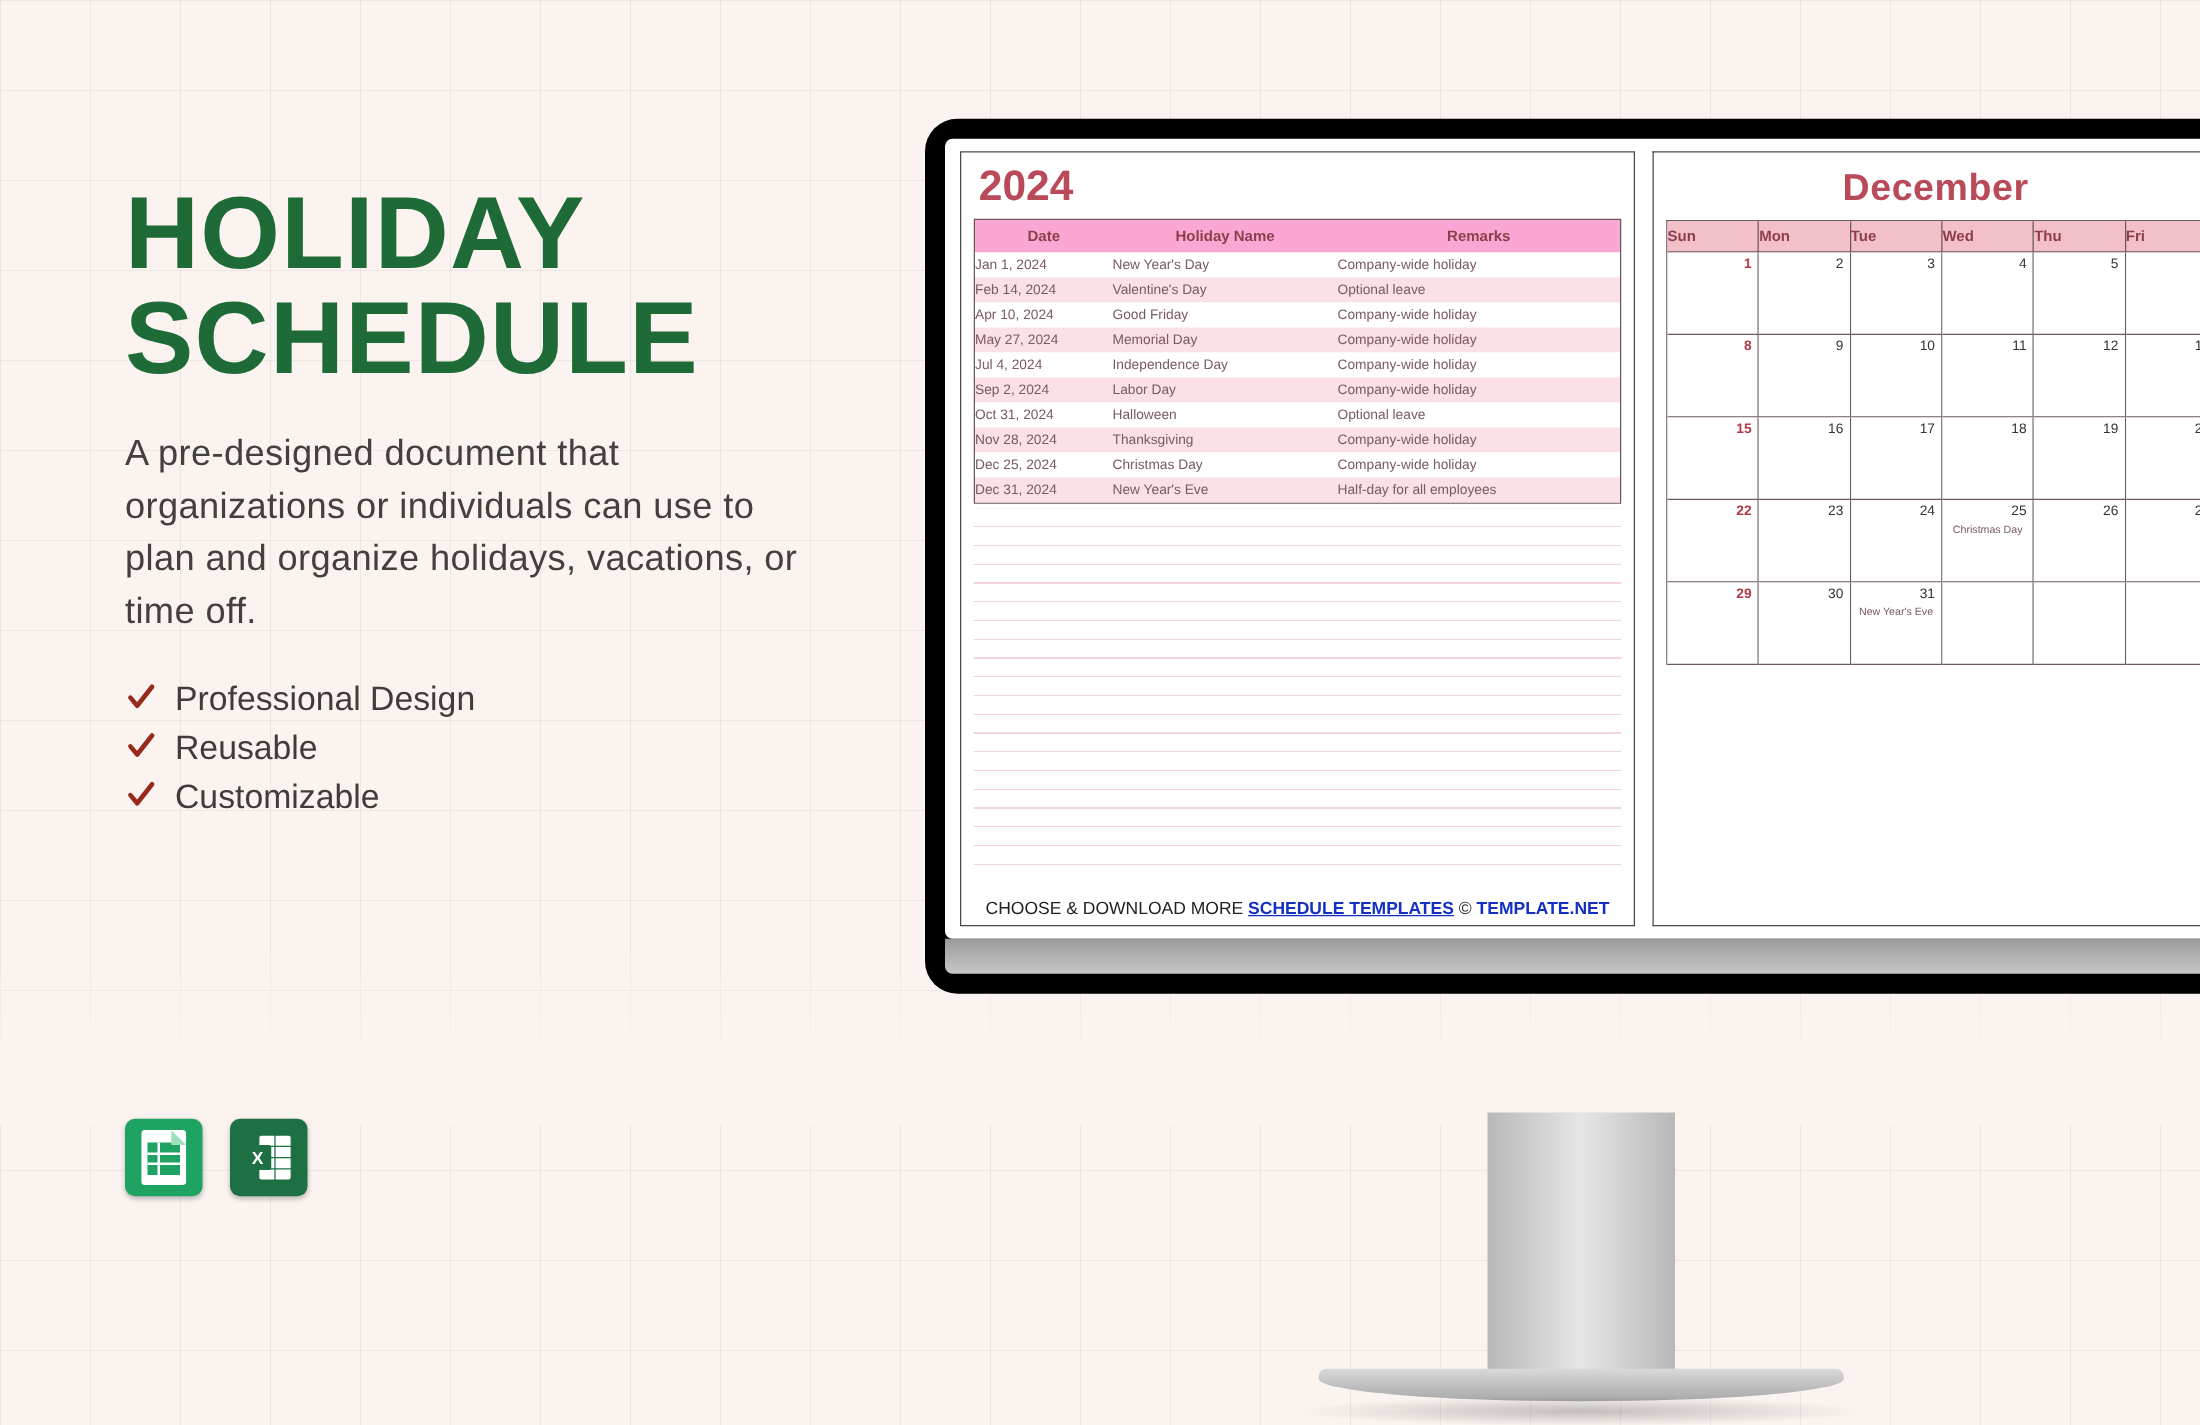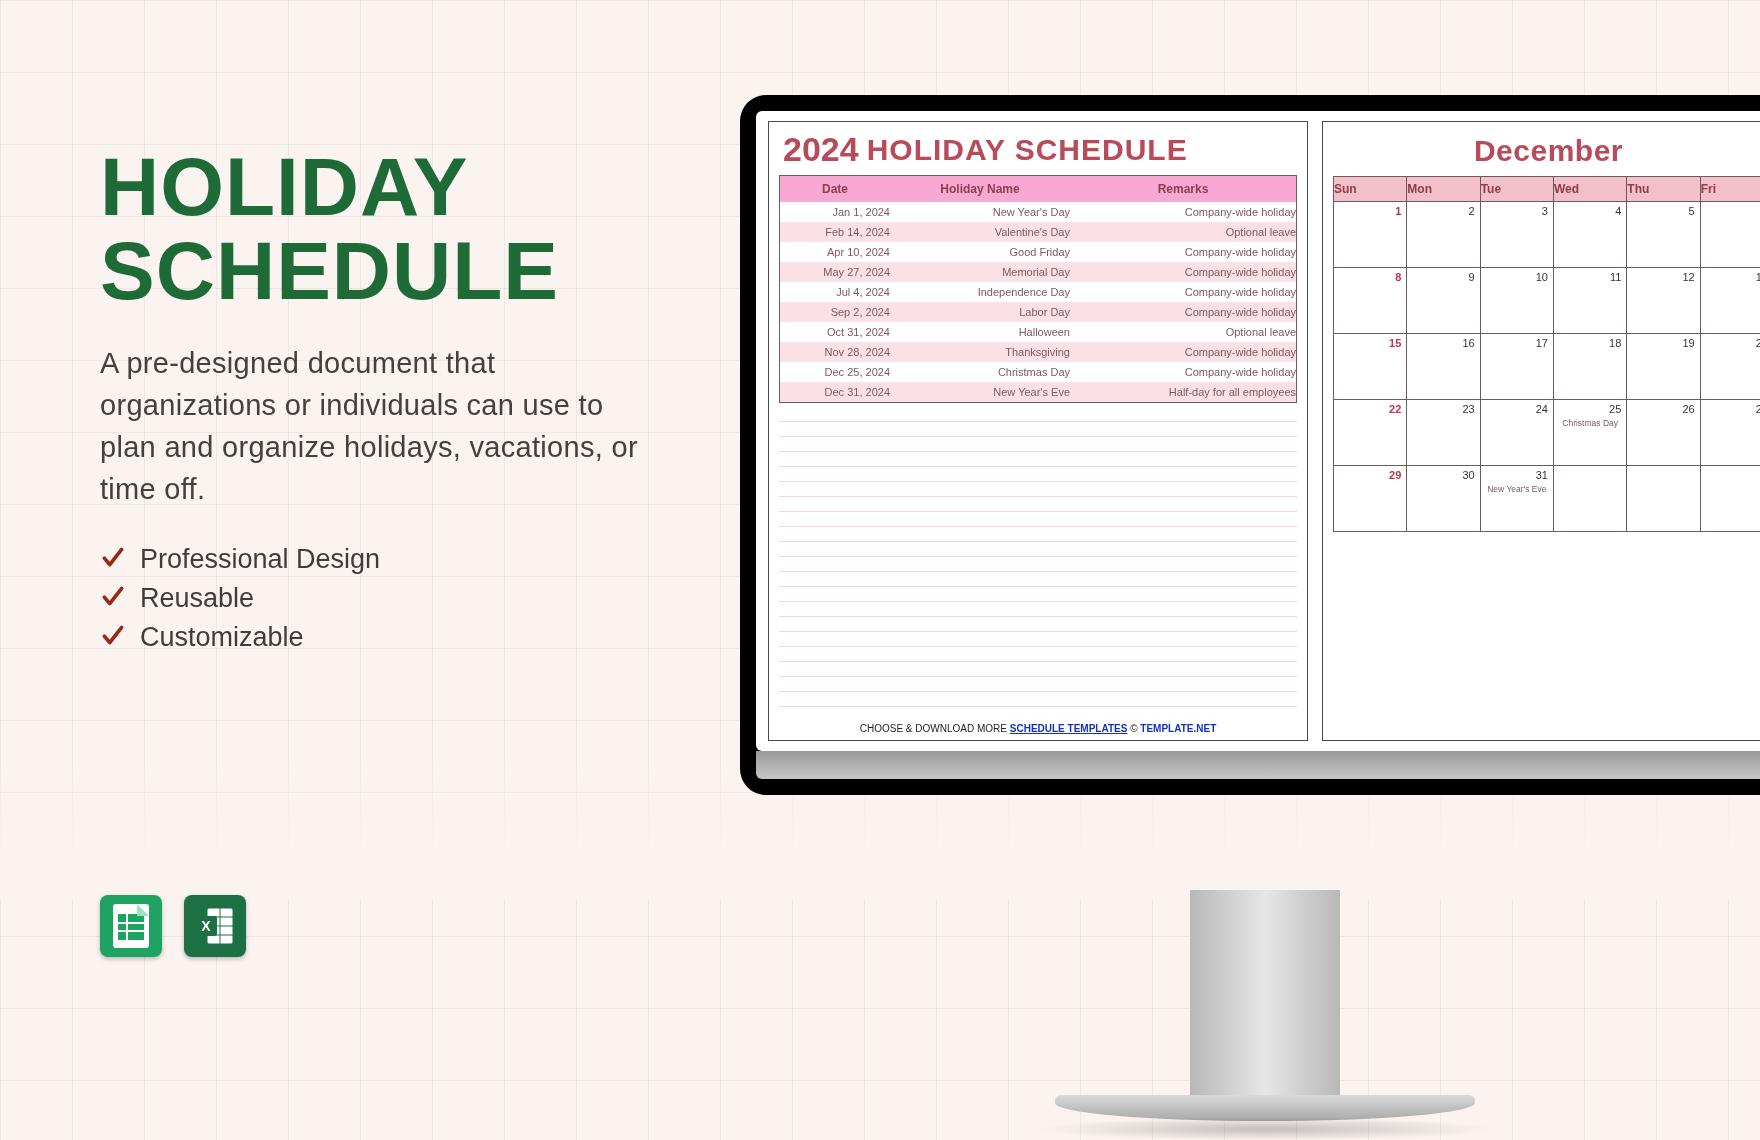--- a/index.html
+++ b/index.html
@@ -46,23 +46,23 @@
 .hdr-title{color:#b84a5a;font-size:30px;font-weight:800;letter-spacing:1px}
 .table{margin:0 10px 4px;border:1px solid #6b5a5d}
 .thead{display:flex;background:#f9a8d4;color:#8e3e4a;font-weight:700;font-size:12px}
 .thead div{padding:6px 0;text-align:center}
 .c1{width:110px}
 .c2{width:180px}
 .c3{flex:1}
 .tbody .row{display:flex;font-size:11px;color:#7a5a60}
 .tbody .row:nth-child(odd){background:#fff}
 .tbody .row:nth-child(even){background:#fbe0e5}
-.tbody .row div{padding:4px 0;text-align:right}
+.tbody .row div{padding:4px 0;text-align:left}
 .rules{margin:0 10px 8px;flex:1;background:repeating-linear-gradient(to bottom,#fff 0,#fff 14px,#f6d3d9 14px,#f6d3d9 15px)}
-.footer{text-align:center;font-size:10px;padding:6px 0;color:#222}
+.footer{text-align:center;font-size:14px;padding:6px 0;color:#222}
 .footer a{color:#1330c2;text-decoration:underline;font-weight:700}
 .footer .copy{color:#1330c2;font-weight:700}
 
 
 .cal-hdr{color:#b84a5a;font-size:30px;font-weight:700;text-align:center;padding:12px 0 8px;letter-spacing:.5px}
 .cal{margin:0 0 0 10px;border-top:1px solid #6b5a5d;border-left:1px solid #6b5a5d}
 .cal-head{display:flex;background:#f3bfc8}
 .cal-head div{flex:1;min-width:58px;font-size:12px;font-weight:700;color:#8e3e4a;padding:5px 0;border-right:1px solid #6b5a5d;border-bottom:1px solid #6b5a5d}
 .cal-body{display:flex;flex-direction:column}
 .cal-row{display:flex}
@@ -136,21 +136,20 @@
   </div>
 
   <div class="monitor">
     <div class="bezel">
       <div class="screen">
         <div class="screen-inner">
 
           <div class="sheet sheet-a">
             <div class="hdr">
               <div class="year">2024</div>
-              <div class="hdr-title">HOLIDAY SCHEDULE</div>
             </div>
             <div class="table">
               <div class="thead">
                 <div class="c1">Date</div>
                 <div class="c2">Holiday Name</div>
                 <div class="c3">Remarks</div>
               </div>
               <div class="tbody" id="schedule-rows">
                   <div class="row">
                     <div class="c1">Jan 1, 2024</div>

